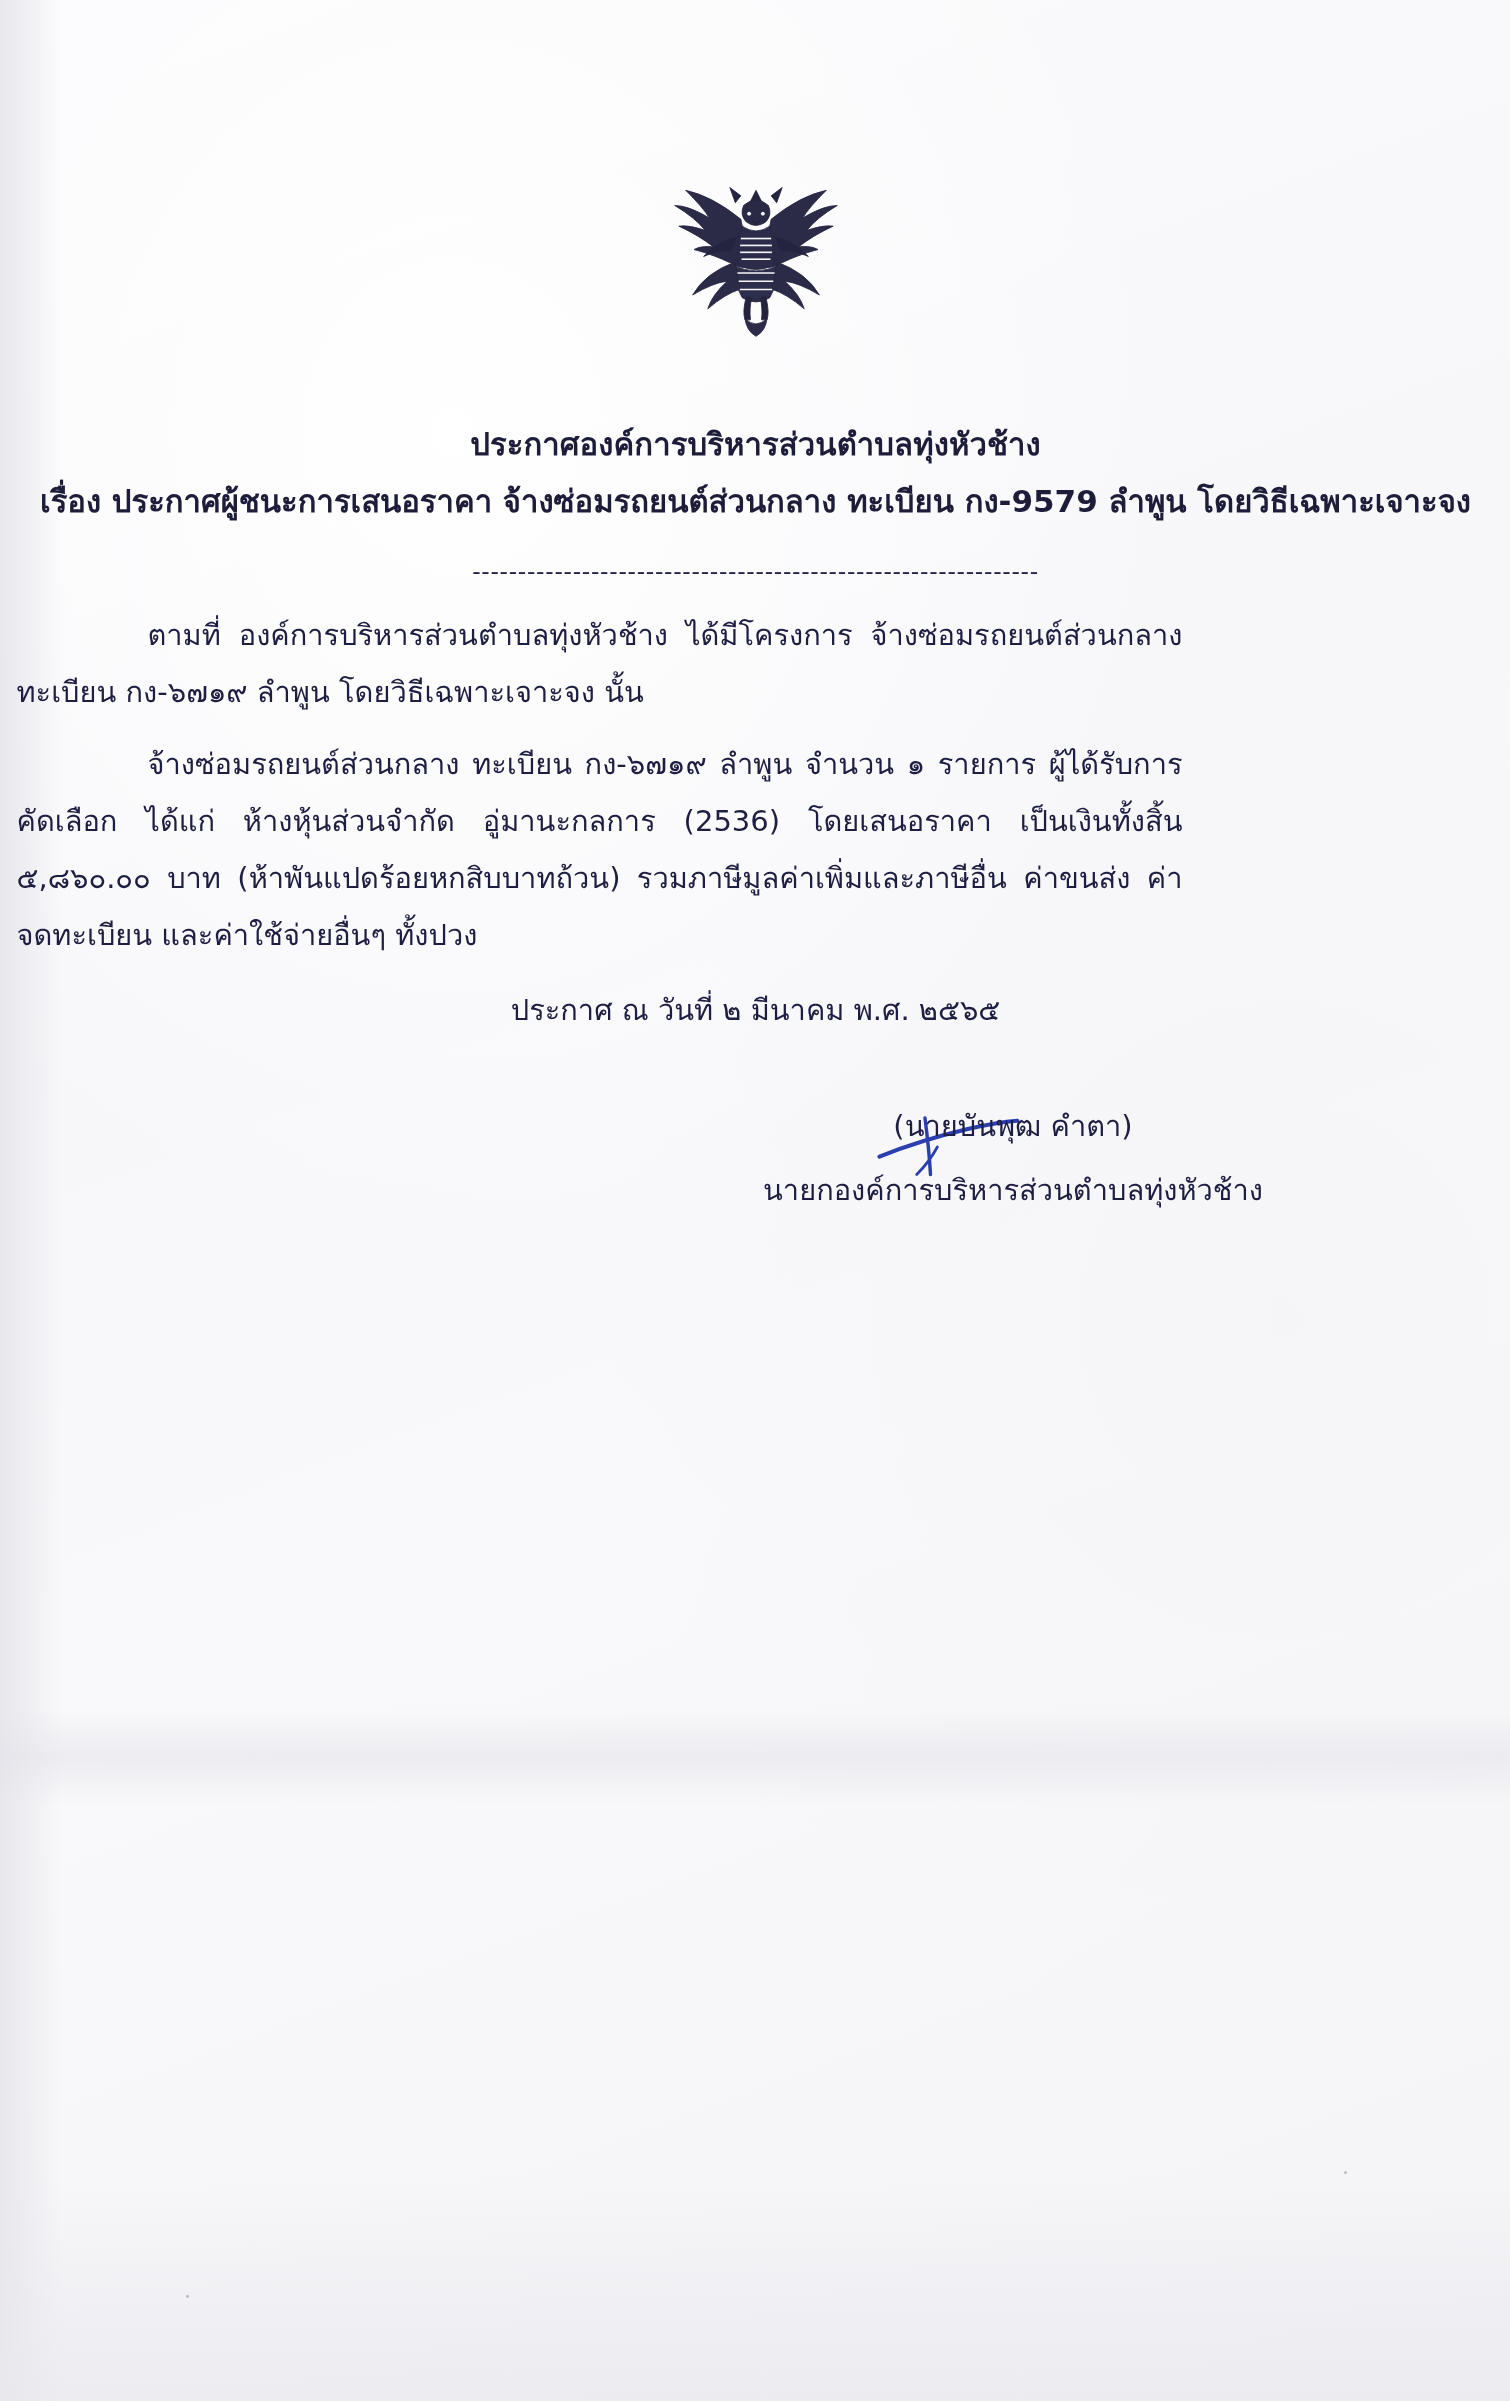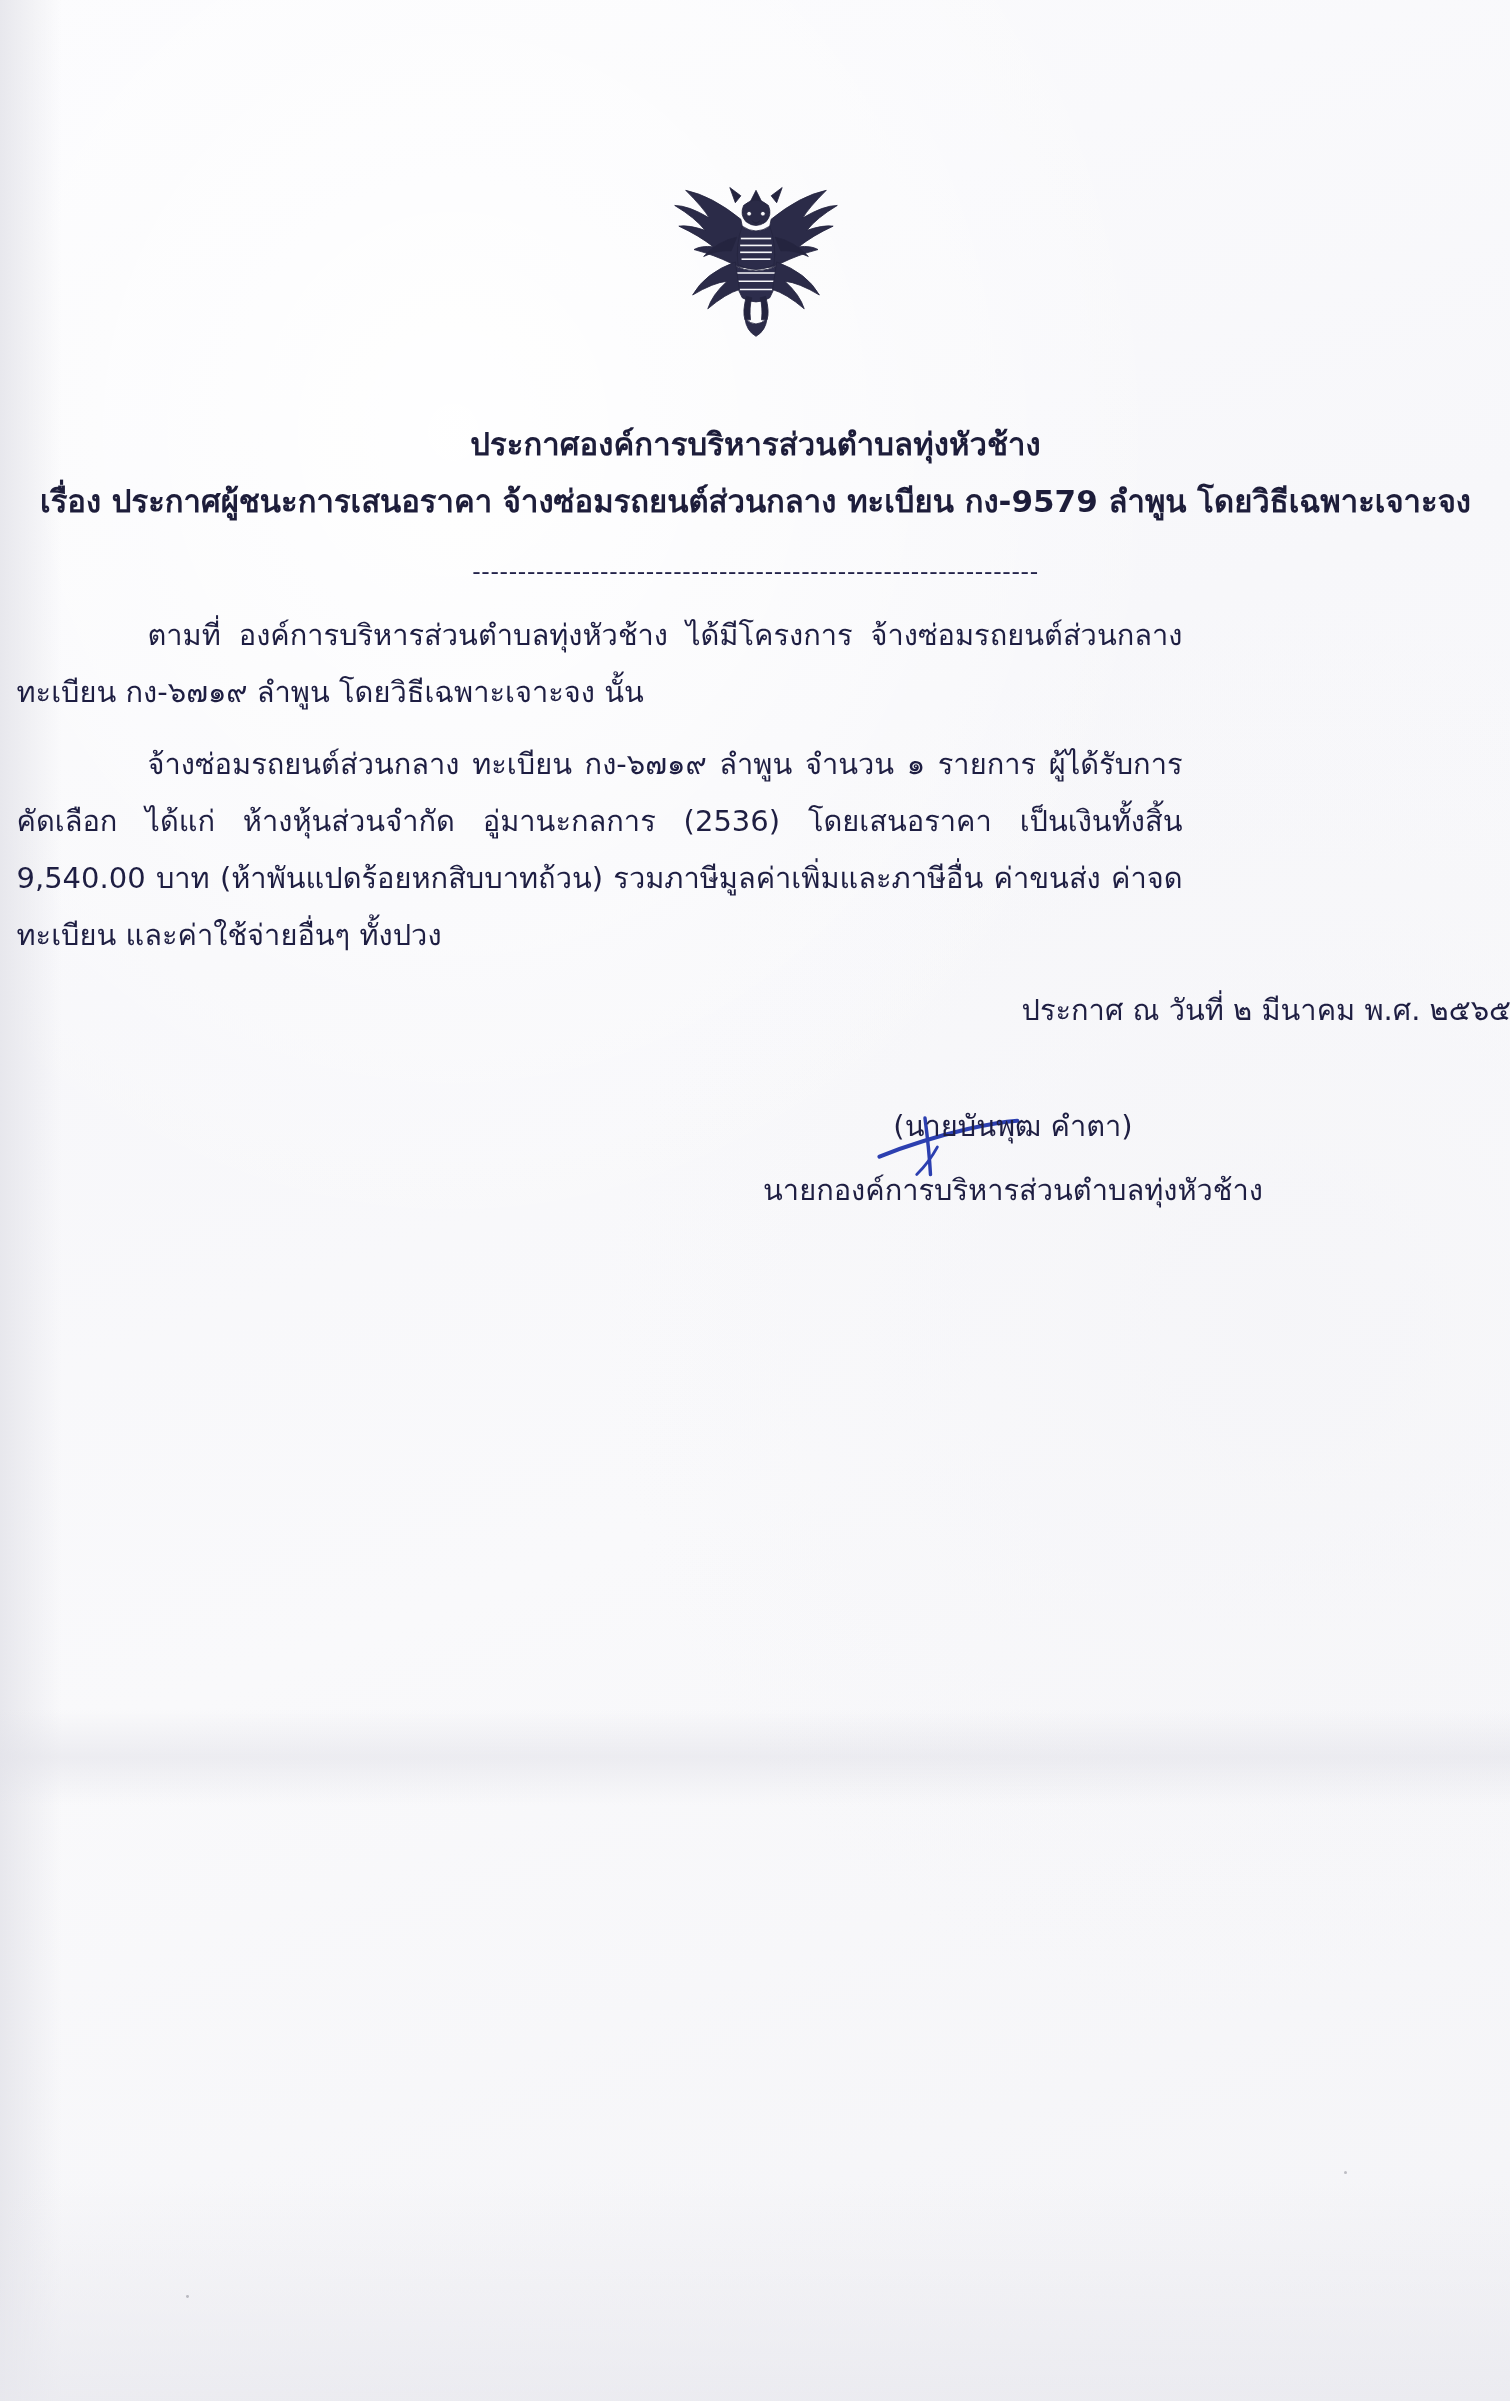--- a/index.html
+++ b/index.html
@@ -110,21 +110,21 @@
     margin: 0 0 6.9px 0;
     text-indent: 131px;
   }
   .para.second { margin-top: 15px; }
 
   .date-line {
     position: absolute;
     top: 987px;
     left: 0;
     width: 1511px;
-    text-align: right;
+    text-align: center;
     font-size: 29px;
     color: #1e1e42;
   }
 
   .sign-area {
     position: absolute;
     top: 1103px;
     left: 703px;
     width: 620px;
     text-align: center;
@@ -205,21 +205,21 @@
   </div>
 
   <div class="doc-text title">ประกาศองค์การบริหารส่วนตำบลทุ่งหัวช้าง</div>
 
   <div class="doc-text subject">เรื่อง ประกาศผู้ชนะการเสนอราคา จ้างซ่อมรถยนต์ส่วนกลาง ทะเบียน กง-9579 ลำพูน โดยวิธีเฉพาะเจาะจง</div>
 
   <div class="rule">--------------------------------------------------------------</div>
 
   <div class="body-block">
     <p class="para">ตามที่ องค์การบริหารส่วนตำบลทุ่งหัวช้าง ได้มีโครงการ จ้างซ่อมรถยนต์ส่วนกลาง ทะเบียน กง-๖๗๑๙ ลำพูน โดยวิธีเฉพาะเจาะจง  นั้น</p>
-    <p class="para second">จ้างซ่อมรถยนต์ส่วนกลาง ทะเบียน กง-๖๗๑๙ ลำพูน จำนวน ๑ รายการ ผู้ได้รับการคัดเลือก ได้แก่ ห้างหุ้นส่วนจำกัด อู่มานะกลการ (2536) โดยเสนอราคา เป็นเงินทั้งสิ้น 9,540.00 บาท (ห้าพันแปดร้อยหกสิบบาทถ้วน) รวมภาษีมูลค่าเพิ่มและภาษีอื่น ค่าขนส่ง ค่าจดทะเบียน และค่าใช้จ่ายอื่นๆ ทั้งปวง</p>
+    <p class="para second">จ้างซ่อมรถยนต์ส่วนกลาง ทะเบียน กง-๖๗๑๙ ลำพูน จำนวน ๑ รายการ ผู้ได้รับการคัดเลือก ได้แก่ ห้างหุ้นส่วนจำกัด อู่มานะกลการ (2536) โดยเสนอราคา เป็นเงินทั้งสิ้น ๕,๘๖๐.๐๐ บาท (ห้าพันแปดร้อยหกสิบบาทถ้วน) รวมภาษีมูลค่าเพิ่มและภาษีอื่น ค่าขนส่ง ค่าจดทะเบียน และค่าใช้จ่ายอื่นๆ ทั้งปวง</p>
   </div>
 
   <div class="date-line">ประกาศ ณ วันที่  ๒  มีนาคม พ.ศ. ๒๕๖๕</div>
 
   <div class="signature-mark">
     <svg viewBox="0 0 270 120" width="186" height="83" aria-hidden="true">
       <g fill="none" stroke="#2c3fb0" stroke-linecap="round">
         <path d="M8 66 q60 -24 128 -40 q44 -10 72 -12" stroke-width="6"></path>
         <path d="M74 10 q6 46 8 82" stroke-width="5"></path>
         <path d="M62 92 q18 -18 30 -40" stroke-width="4"></path>

